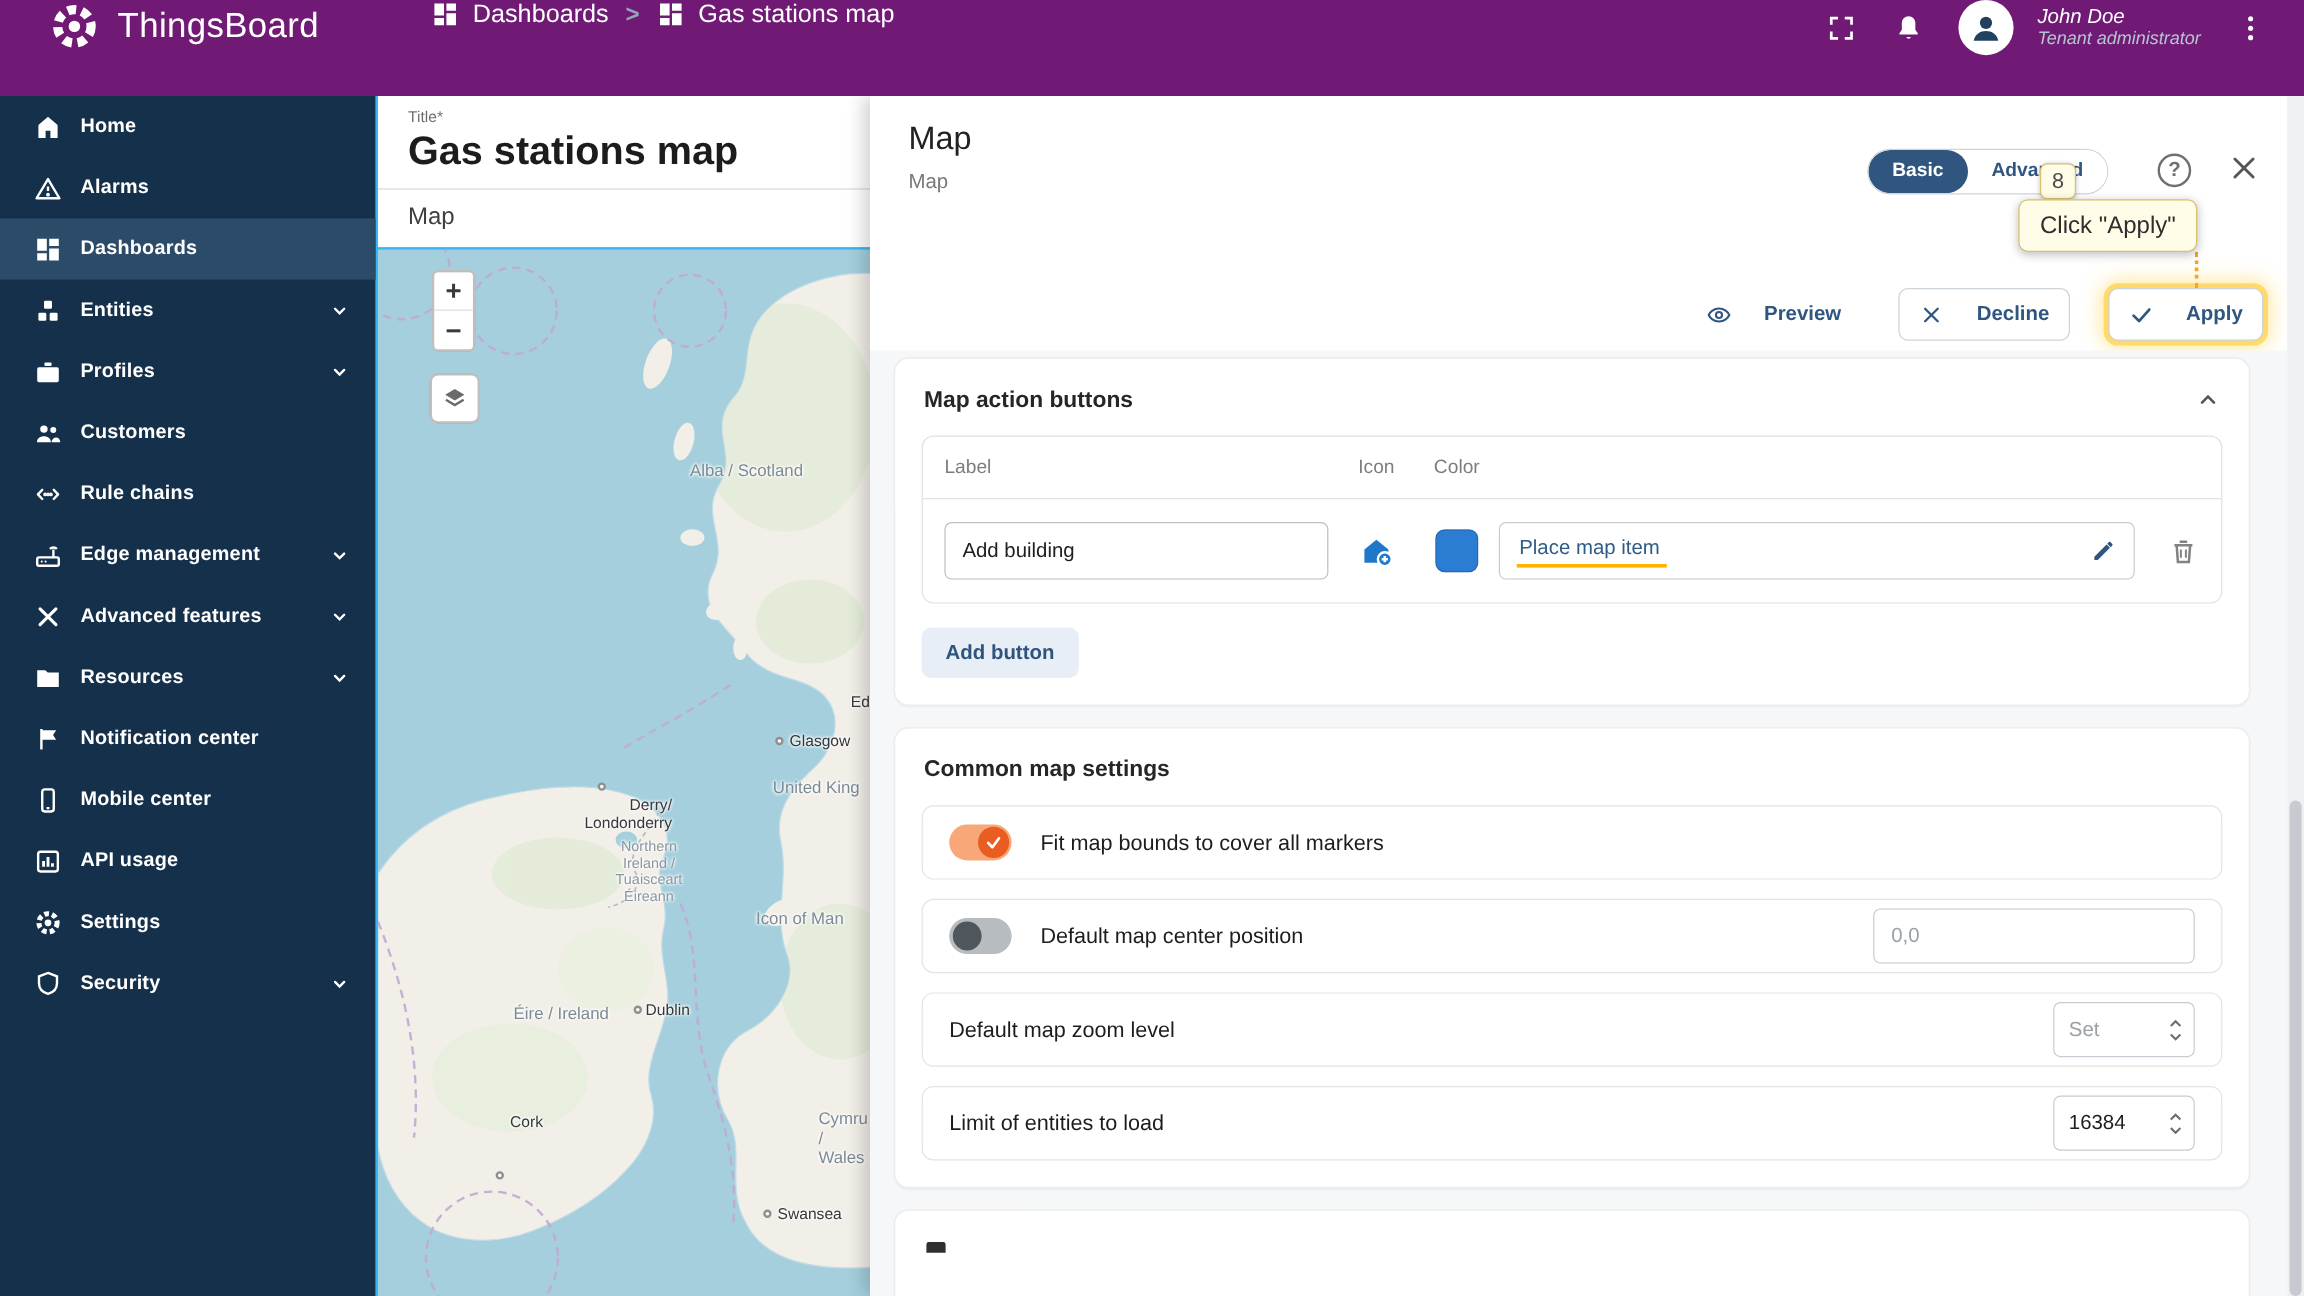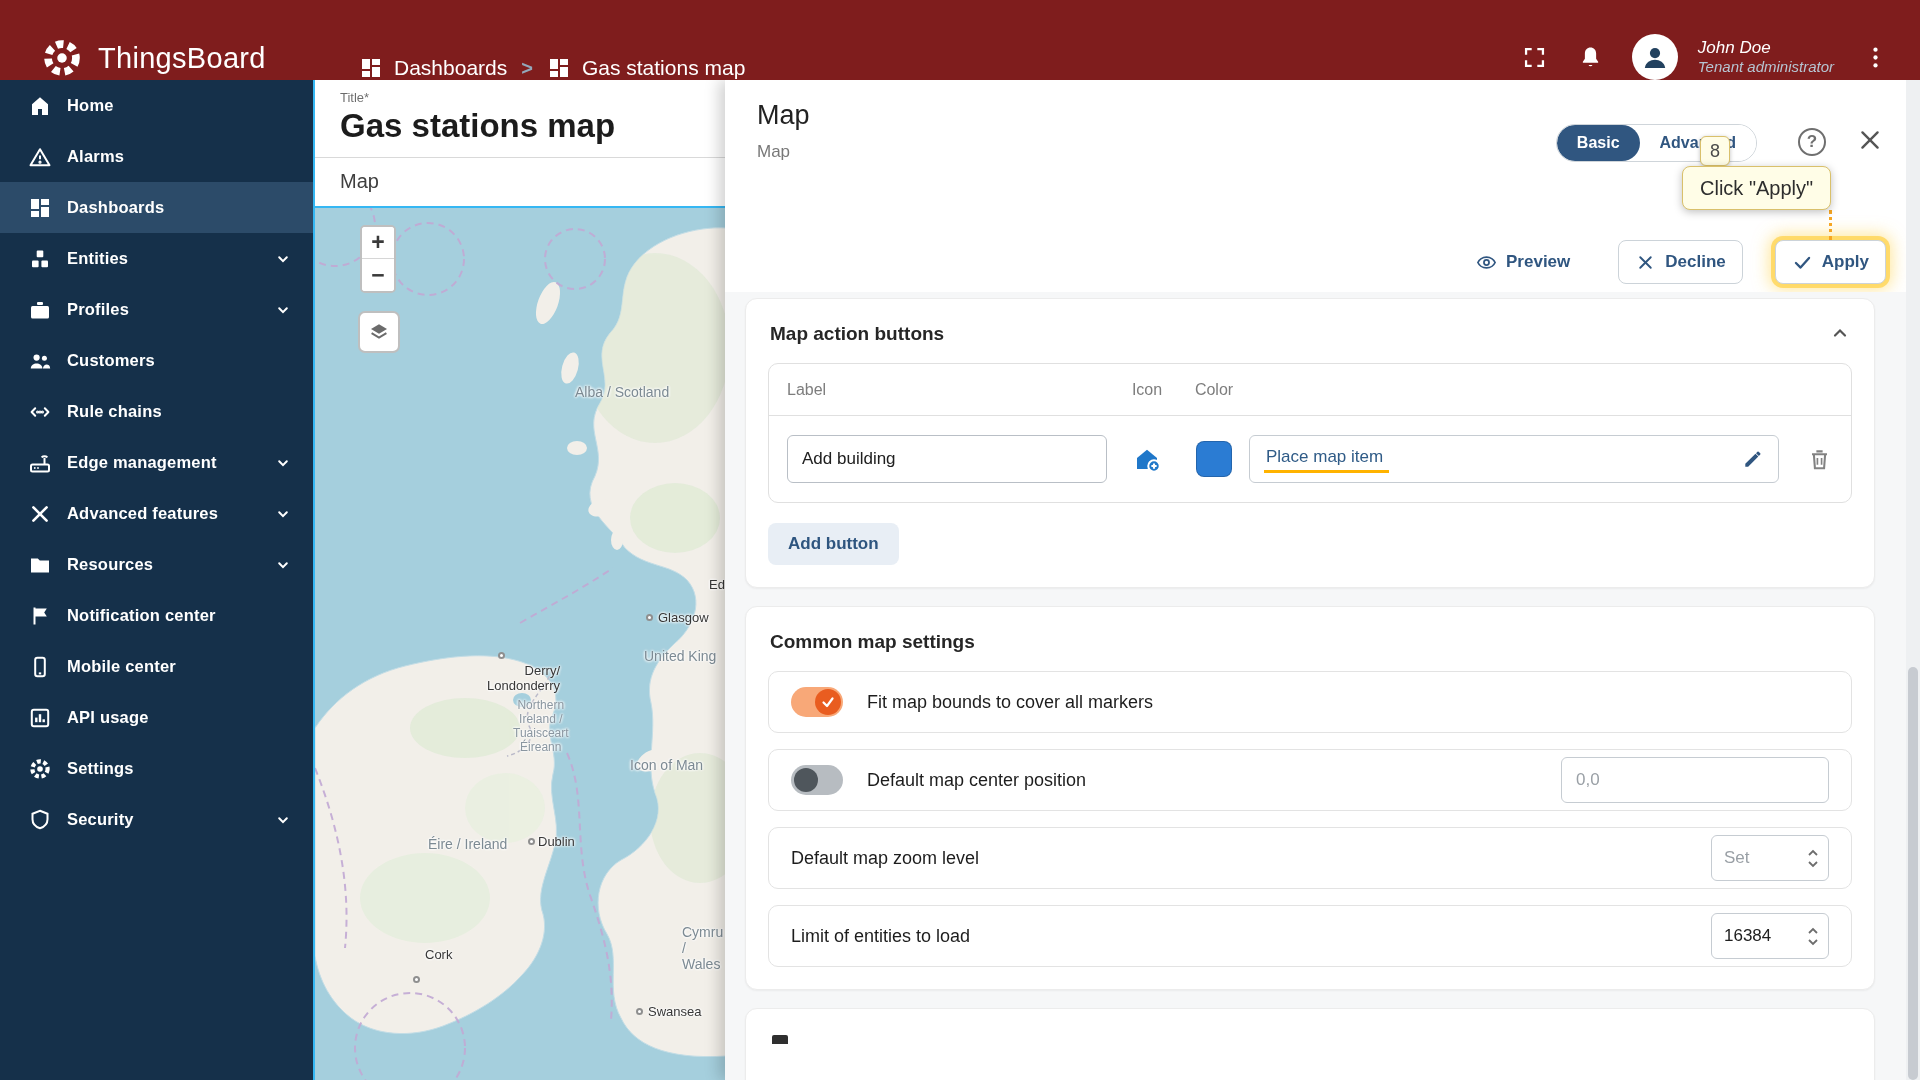--- a/index.html
+++ b/index.html
@@ -1,21 +1,21 @@
 <!DOCTYPE html>
 <html><head>
 <meta charset="utf-8">
 <style>
   * { margin:0; padding:0; box-sizing:border-box; }
   html,body { width:1920px; height:1080px; overflow:hidden; }
   body { font-family:"Liberation Sans","DejaVu Sans",sans-serif; background:#fff; }
   .screen { position:relative; width:1920px; height:1080px; overflow:hidden; }
 
   
-  .topbar { position:absolute; left:0; top:0; width:1920px; height:80px; background:#7f1d1d; display:flex; align-items:flex-end; z-index:40; }
+  .topbar { position:absolute; left:0; top:0; width:1920px; height:80px; background:#701a75; display:flex; align-items:flex-start; z-index:40; }
   .logo-wrap { display:flex; align-items:center; gap:14px; padding-left:40px; width:313px; }
   .logo-gear { width:44px; height:44px; }
   .app-name { color:#fff; font-size:29px; font-weight:500; letter-spacing:.3px; }
   .crumbs { display:flex; align-items:center; gap:14px; margin-left:46px; color:#fff; }
   .crumb { display:flex; align-items:center; gap:11px; font-size:21px; font-weight:500; cursor:pointer; }
   .crumb svg { width:24px; height:24px; }
   .crumb-sep { color:#93a7ba; font-size:20px; font-weight:600; }
   .topbar-right { margin-left:auto; display:flex; align-items:center; gap:26px; padding-right:30px; color:#fff;font-style:italic; }
   .tb-icon { width:30px; height:30px; cursor:pointer; display:flex; align-items:center; justify-content:center; }
   .tb-icon svg { width:27px; height:27px; }
@@ -64,21 +64,21 @@
   .tab.inactive { background:#fff; color:#305680; }
   .help-btn { position:absolute; top:48px; right:94px; width:28px; height:28px; border:2px solid #6f6f6f; border-radius:50%; color:#6f6f6f; font-size:17px; font-weight:700; display:flex; align-items:center; justify-content:center; cursor:pointer; }
   .close-btn { position:absolute; top:44px; right:34px; width:32px; height:32px; cursor:pointer; display:flex; align-items:center; justify-content:center; }
   .close-btn svg { width:26px; height:26px; }
 
   .callout-badge { position:absolute; left:975px; top:56px; width:30px; height:30px; background:#fffde7; border:1px solid #d9c06b; border-radius:6px; display:flex; align-items:center; justify-content:center; font-size:18px; color:#4a4a4a; box-shadow:0 1px 4px rgba(0,0,0,.25); z-index:6; }
   .callout-bubble { position:absolute; left:957px; top:86px; height:44px; padding:0 17px; background:#fffde7; border:1px solid #d9c06b; border-radius:8px; display:flex; align-items:center; font-size:20px; color:#2e2e2e; box-shadow:0 2px 8px rgba(0,0,0,.25); z-index:6; }
   .callout-line { position:absolute; left:1104px; top:130px; height:30px; border-left:3px dotted #f6a623; z-index:5; }
 
   .actions-row { position:absolute; top:160px; right:34px; display:flex; align-items:center; gap:32px; height:44px; }
-  .act-btn { display:flex; align-items:center; gap:9px; height:44px; padding:0 16px; border-radius:8px; font-size:17px; font-weight:600; color:#305680; cursor:pointer; background:#fff; }
+  .act-btn { display:flex; align-items:center; gap:27px; height:44px; padding:0 16px; border-radius:8px; font-size:17px; font-weight:600; color:#305680; cursor:pointer; background:#fff; }
   .act-btn svg { width:21px; height:21px; }
   .act-outlined { border:1px solid #ccd3d9; }
   .act-apply { border:1px solid #ccd3d9; box-shadow:0 0 0 4px rgba(255,211,77,.75), 0 0 16px 6px rgba(255,211,77,.55); }
 
   .panel-body { position:absolute; left:0; top:212px; right:14px; bottom:0; background:#f6f7f8; overflow:hidden; padding:6px 31px 0 20px; }
   .card { background:#fff; border:1px solid #ececec; border-radius:12px; box-shadow:0 1px 2px rgba(0,0,0,.05); padding:22px; position:relative; }
   .card + .card { margin-top:18px; }
   .card h3 { font-size:19px; font-weight:700; color:#262626; margin:2px 0 18px 2px; }
   .card .collapse-chev { position:absolute; right:22px; top:22px; width:24px; height:24px; cursor:pointer; color:#555; }
 
@@ -400,21 +400,21 @@
 Londonderry</span>
       <span class="map-label ml-region-sm" style="left:198px; top:490px;">Northern
 Ireland /
 Tuaisceart
 Éireann</span>
       <span class="map-label ml-region" style="left:315px; top:549px;">Icon of Man</span>
       <span class="map-label ml-city" style="left:223px; top:626px;">Dublin</span>
       <span class="map-label ml-region" style="left:113px; top:628px;">Éire / Ireland</span>
       <span class="map-label ml-region" style="left:367px; top:716px;">Cymru /
 Wales</span>
-      <span class="map-label ml-city" style="left:110px; top:739px;">Cork</span>
+      <span class="map-label ml-city" style="left:110px; top:719px;">Cork</span>
       <span class="map-label ml-city" style="left:333px; top:796px;">Swansea</span>
 
       <span class="map-dot" style="left:331px; top:406px;"></span>
       <span class="map-dot" style="left:213px; top:630px;"></span>
       <span class="map-dot" style="left:98px; top:768px;"></span>
       <span class="map-dot" style="left:321px; top:800px;"></span>
       <span class="map-dot" style="left:183px; top:444px;"></span>
     </div>
   </div>
 

